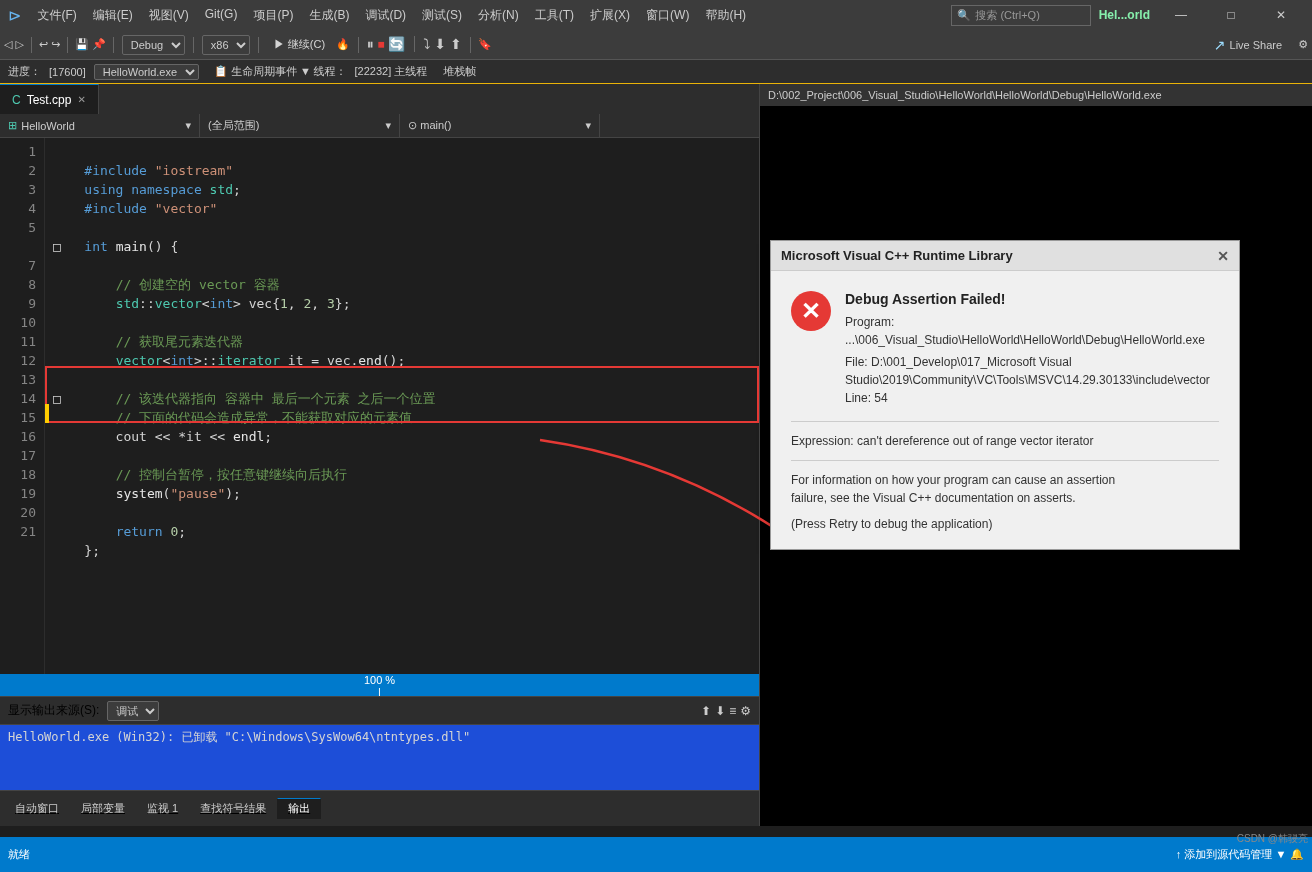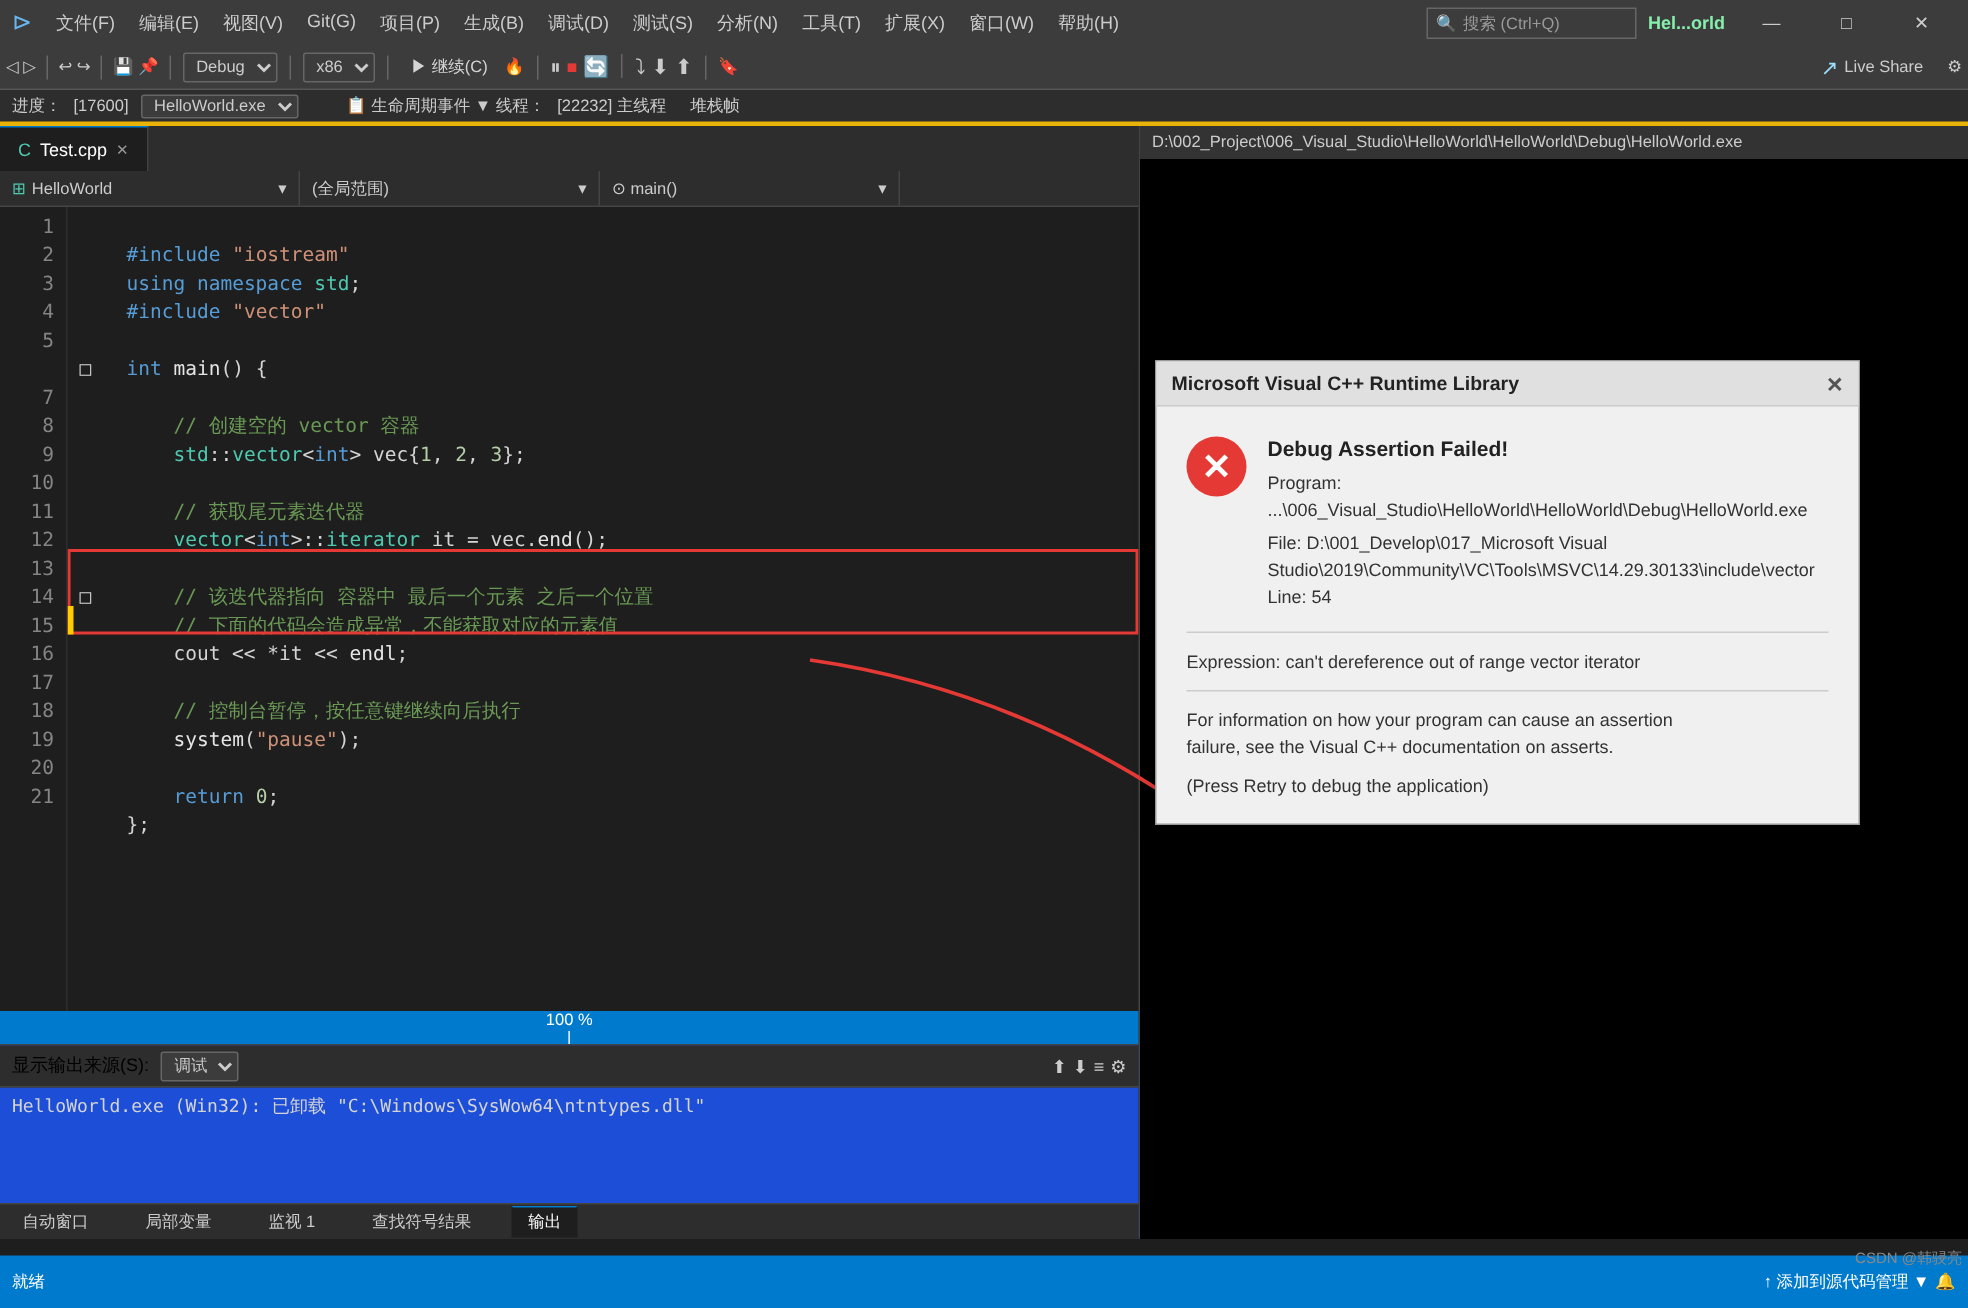--- a/index.html
+++ b/index.html
@@ -62,21 +62,21 @@
 
     
     .process-bar {
       height: 24px;
       background: #2d2d2d;
       display: flex;
       align-items: center;
       padding: 0 8px;
       color: #ccc;
       font-size: 11px;
-      border-bottom: 3px solid #eab308;
+      border-bottom: 1px solid #eab308;
       gap: 8px;
     }
 
     
     .editor-area {
       width: 760px;
       background: #1e1e1e;
       display: flex;
       flex-direction: column;
       border-right: 1px solid #444;
@@ -178,27 +178,28 @@
     }
     .output-content {
       flex: 1;
       color: #d4d4d4;
       font-family: 'Consolas', monospace;
       font-size: 12px;
       padding: 4px 8px;
       overflow: auto;
     }
     .output-tabs {
-      height: 24px;
+      height: 36px;
       background: #2d2d2d;
       display: flex;
       align-items: center;
       padding: 0 4px;
       border-top: 1px solid #444;
-      gap: 16px;
+      gap: 0;
+      text-decoration: underline;
     }
     .output-tab {
       padding: 2px 10px;
       font-size: 11px;
       color: #ccc;
       cursor: pointer;
       border: 1px solid transparent;
     }
     .output-tab.active {
       background: #1e1e1e;
@@ -428,21 +429,21 @@
   </div>
   <span style="cursor:pointer;color:#ccc;margin-left:4px;">⚙</span>
 </div>
 
 <div class="process-bar">
   <span>进度：</span>
   <span>[17600]</span>
   <select class="toolbar-dropdown" style="font-size:11px;padding:0 4px;">
     <option>HelloWorld.exe</option>
   </select>
-  <span style="margin-left:24px;">📋 <span>生命周期事件 ▼ 线程：</span></span>
+  <span style="margin-left:8px;font-family:Liberation Serif, serif;">📋 <span>生命周期事件 ▼ 线程：</span></span>
   <span>[22232] 主线程</span>
   <span style="margin-left:8px;"><span>堆栈帧</span></span>
 </div>
 
 <div style="display:flex;flex-direction:column;height:calc(872px - 30px - 24px - 30px - 24px - 22px);">
   <div style="display:flex;flex:1;overflow:hidden;">
 
     <div class="editor-area">
 
       <div class="tab-bar">

